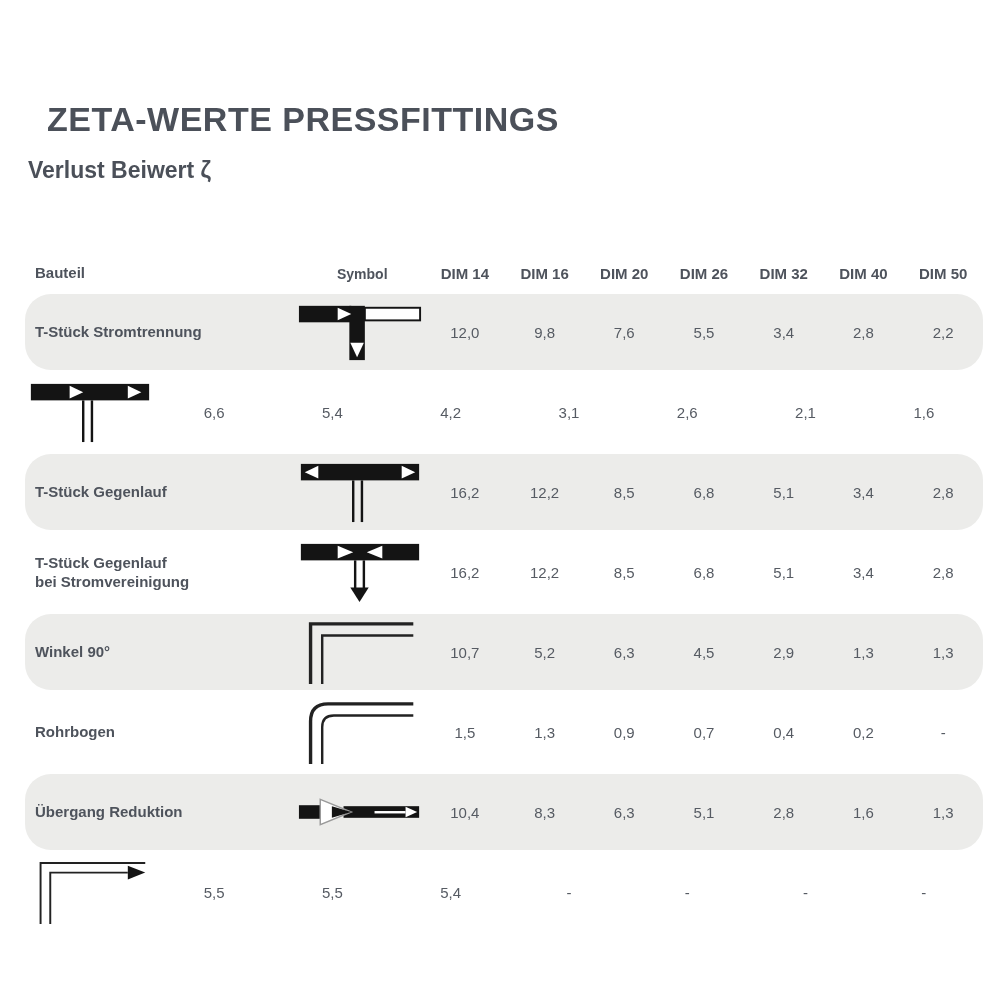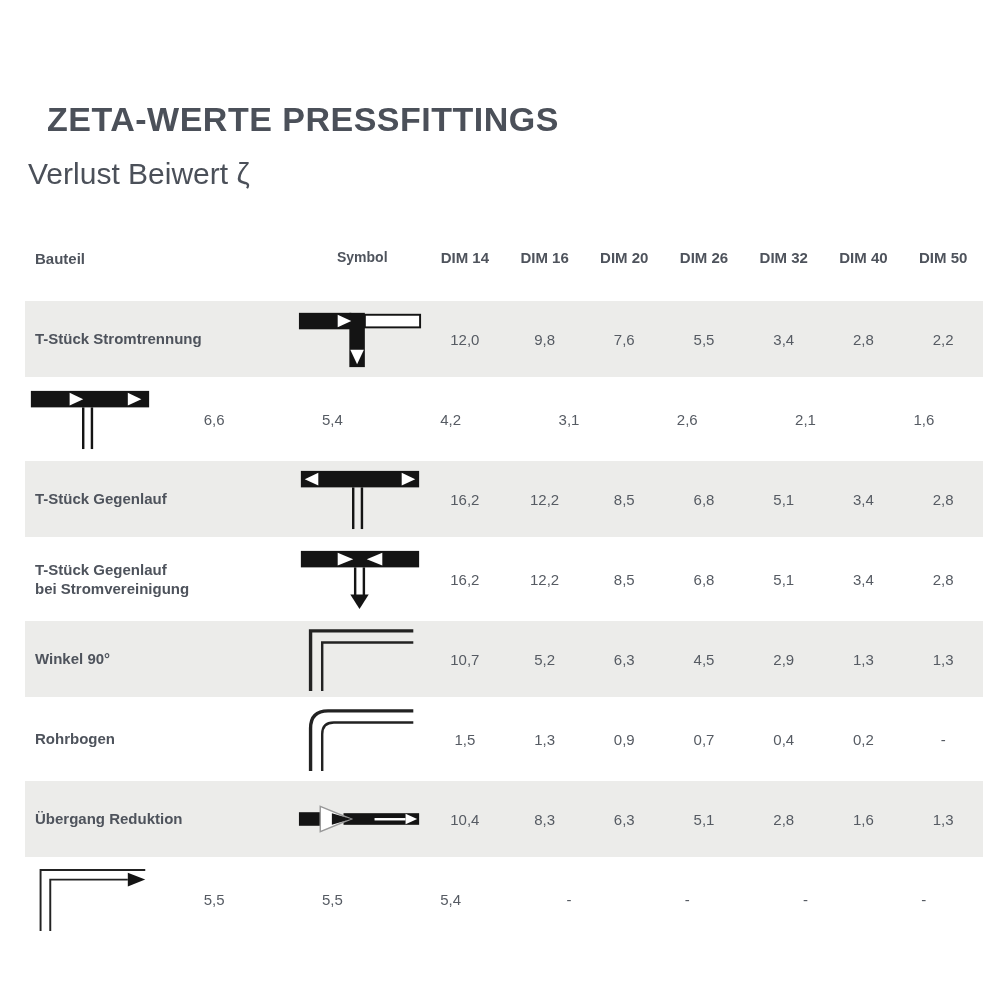--- a/index.html
+++ b/index.html
@@ -15,43 +15,44 @@
     margin:4px;
     padding:96px 0 0 43px;
     font-size:34px;
     font-weight:bold;
     letter-spacing:0.5px;
     color:#4b5059;
   }
   .subtitle{
     margin:0;
     padding:14px 0 0 28px;
-    font-size:30px;
-    font-weight:normal;
+    font-size:23px;
+    font-weight:bold;
     color:#4b5059;
   }
   .table{
     margin:58px 0 0 25px;
     width:958px;
   }
   .thead{
     display:flex;
-    align-items:flex-start;
+    align-items:flex-end;
     height:40px;
     margin-bottom:12px;
     font-size:14px;
     font-weight:bold;
     color:#4e535c;
   }
   .row{
     display:flex;
     align-items:center;
     height:76px;
     margin-bottom:4px;
     background:#ffffff;
+    border-radius:26px;
   }
   .row.striped{background:#ececea;}
   .cell-name{
     width:270px;
     box-sizing:border-box;
     padding-left:10px;
     font-size:15px;
     font-weight:bold;
     line-height:1.3;
     color:#4e535c;

